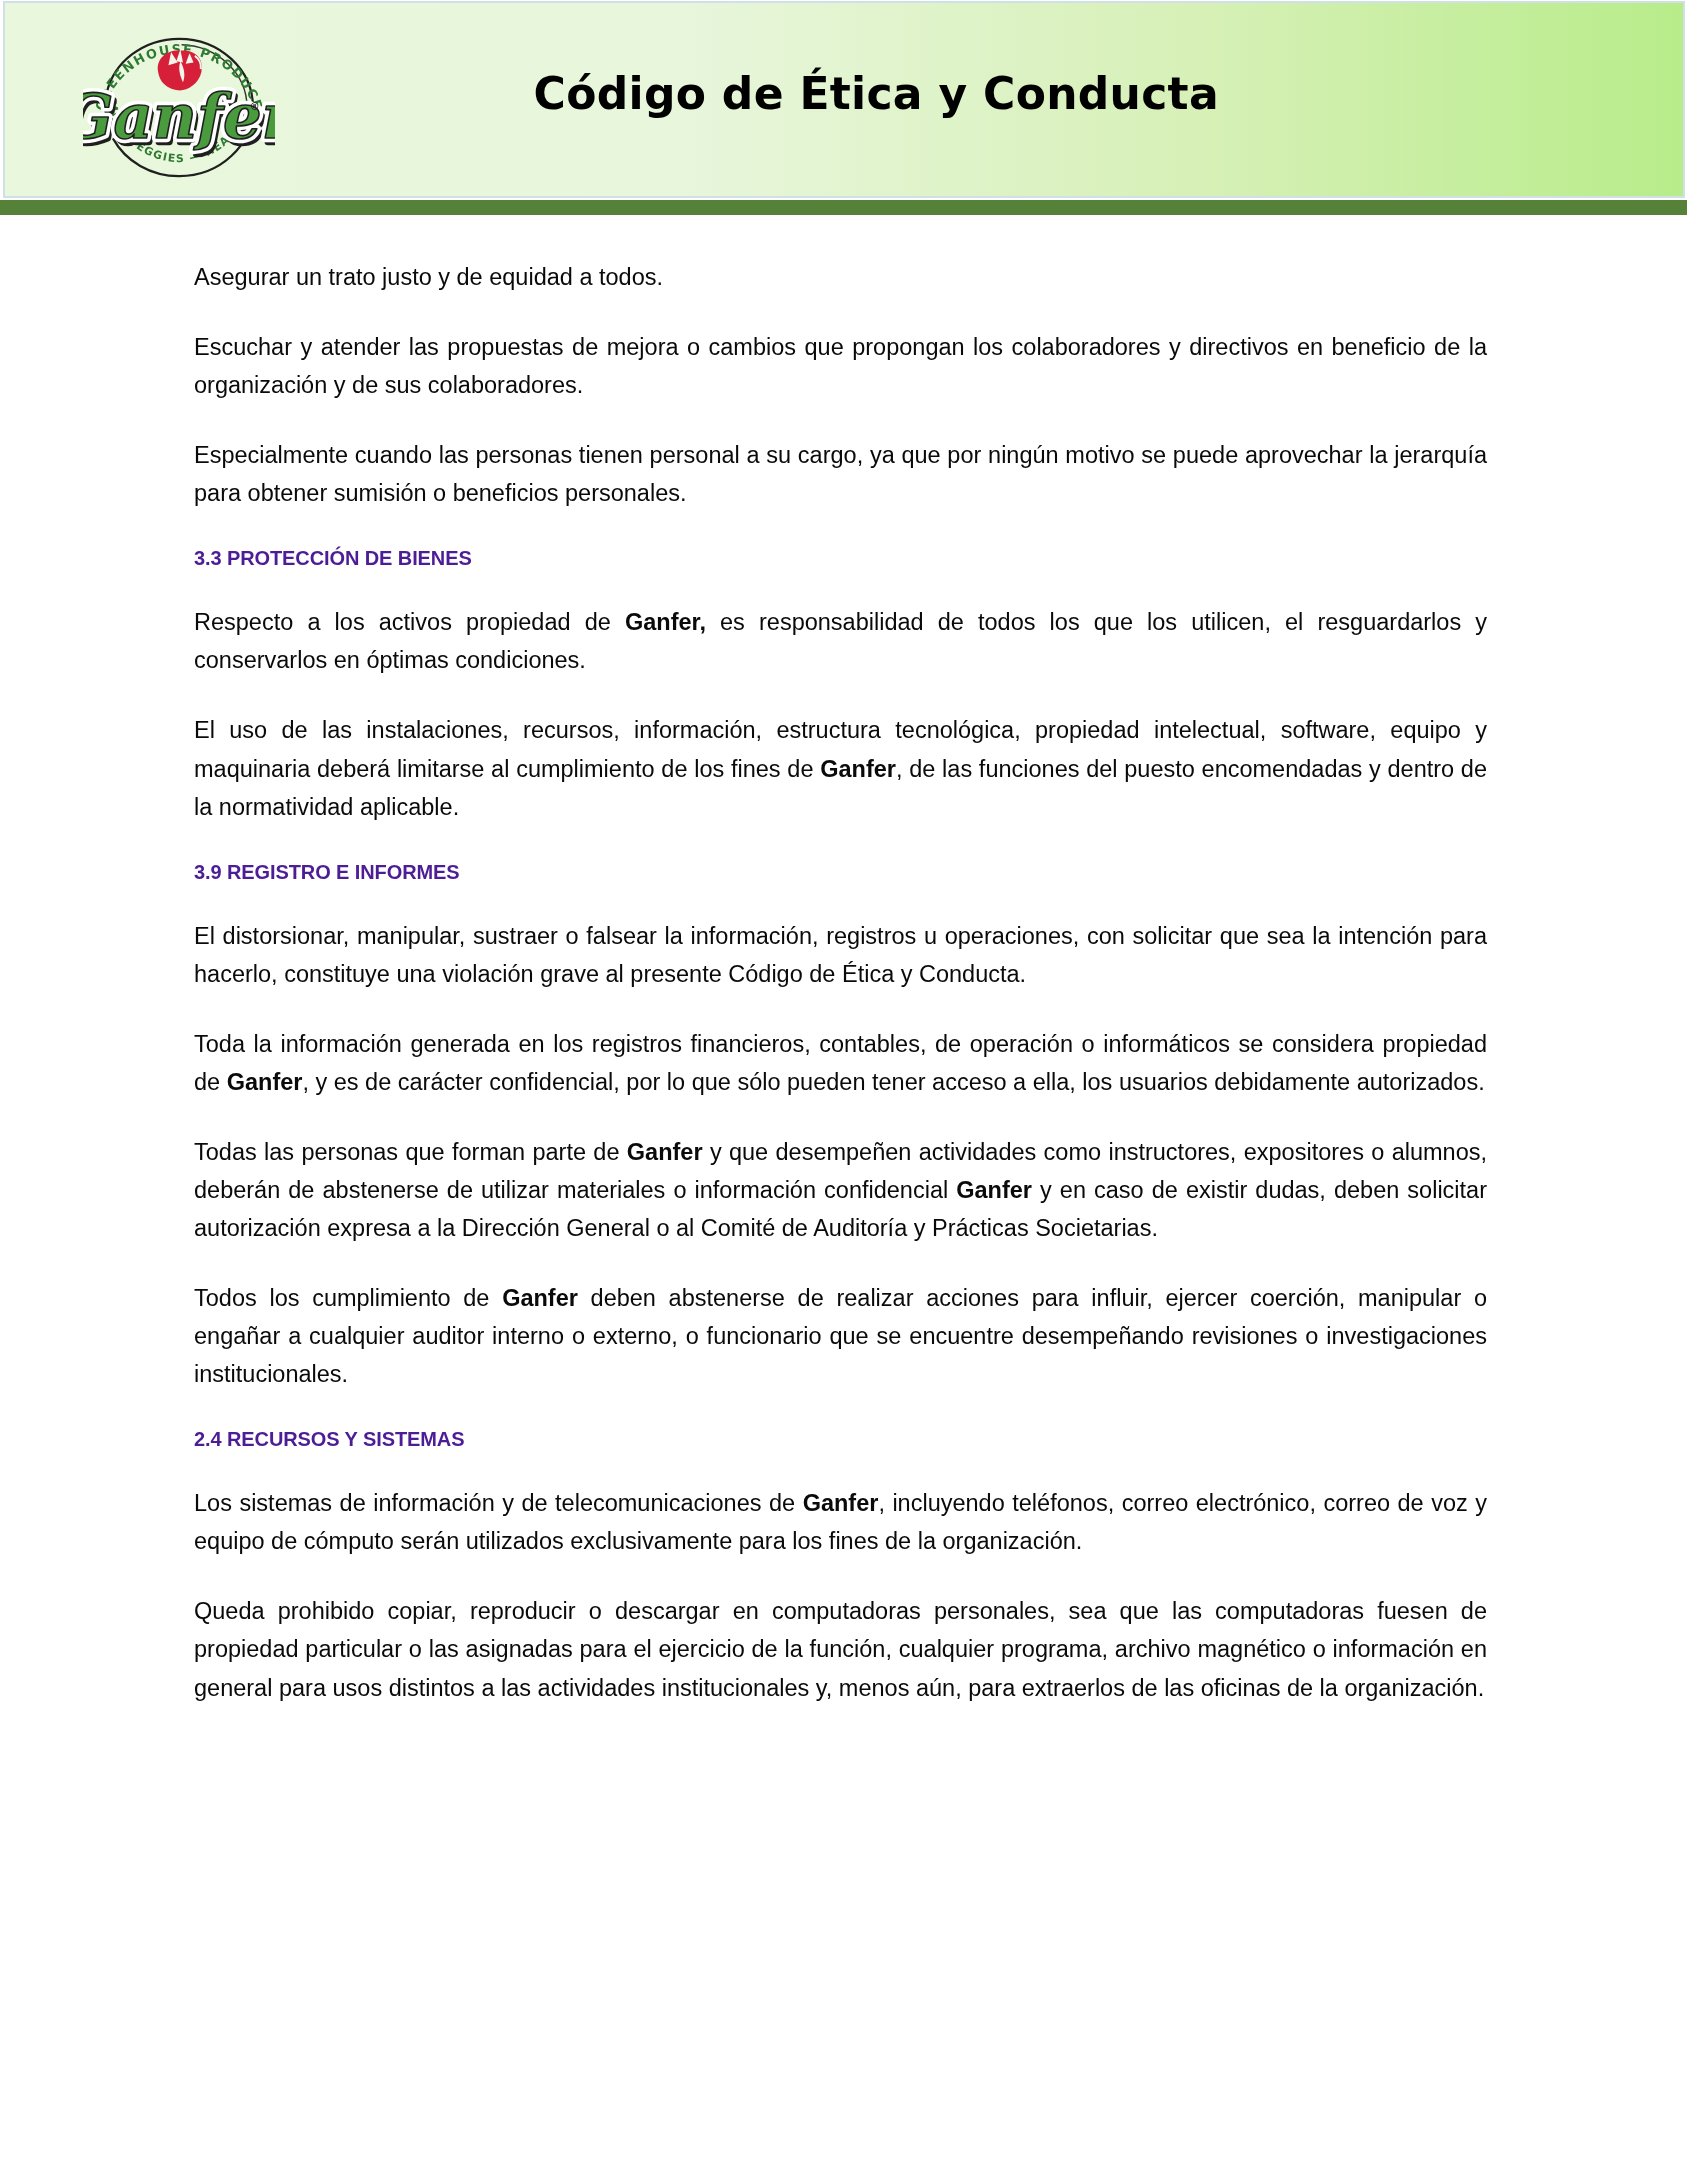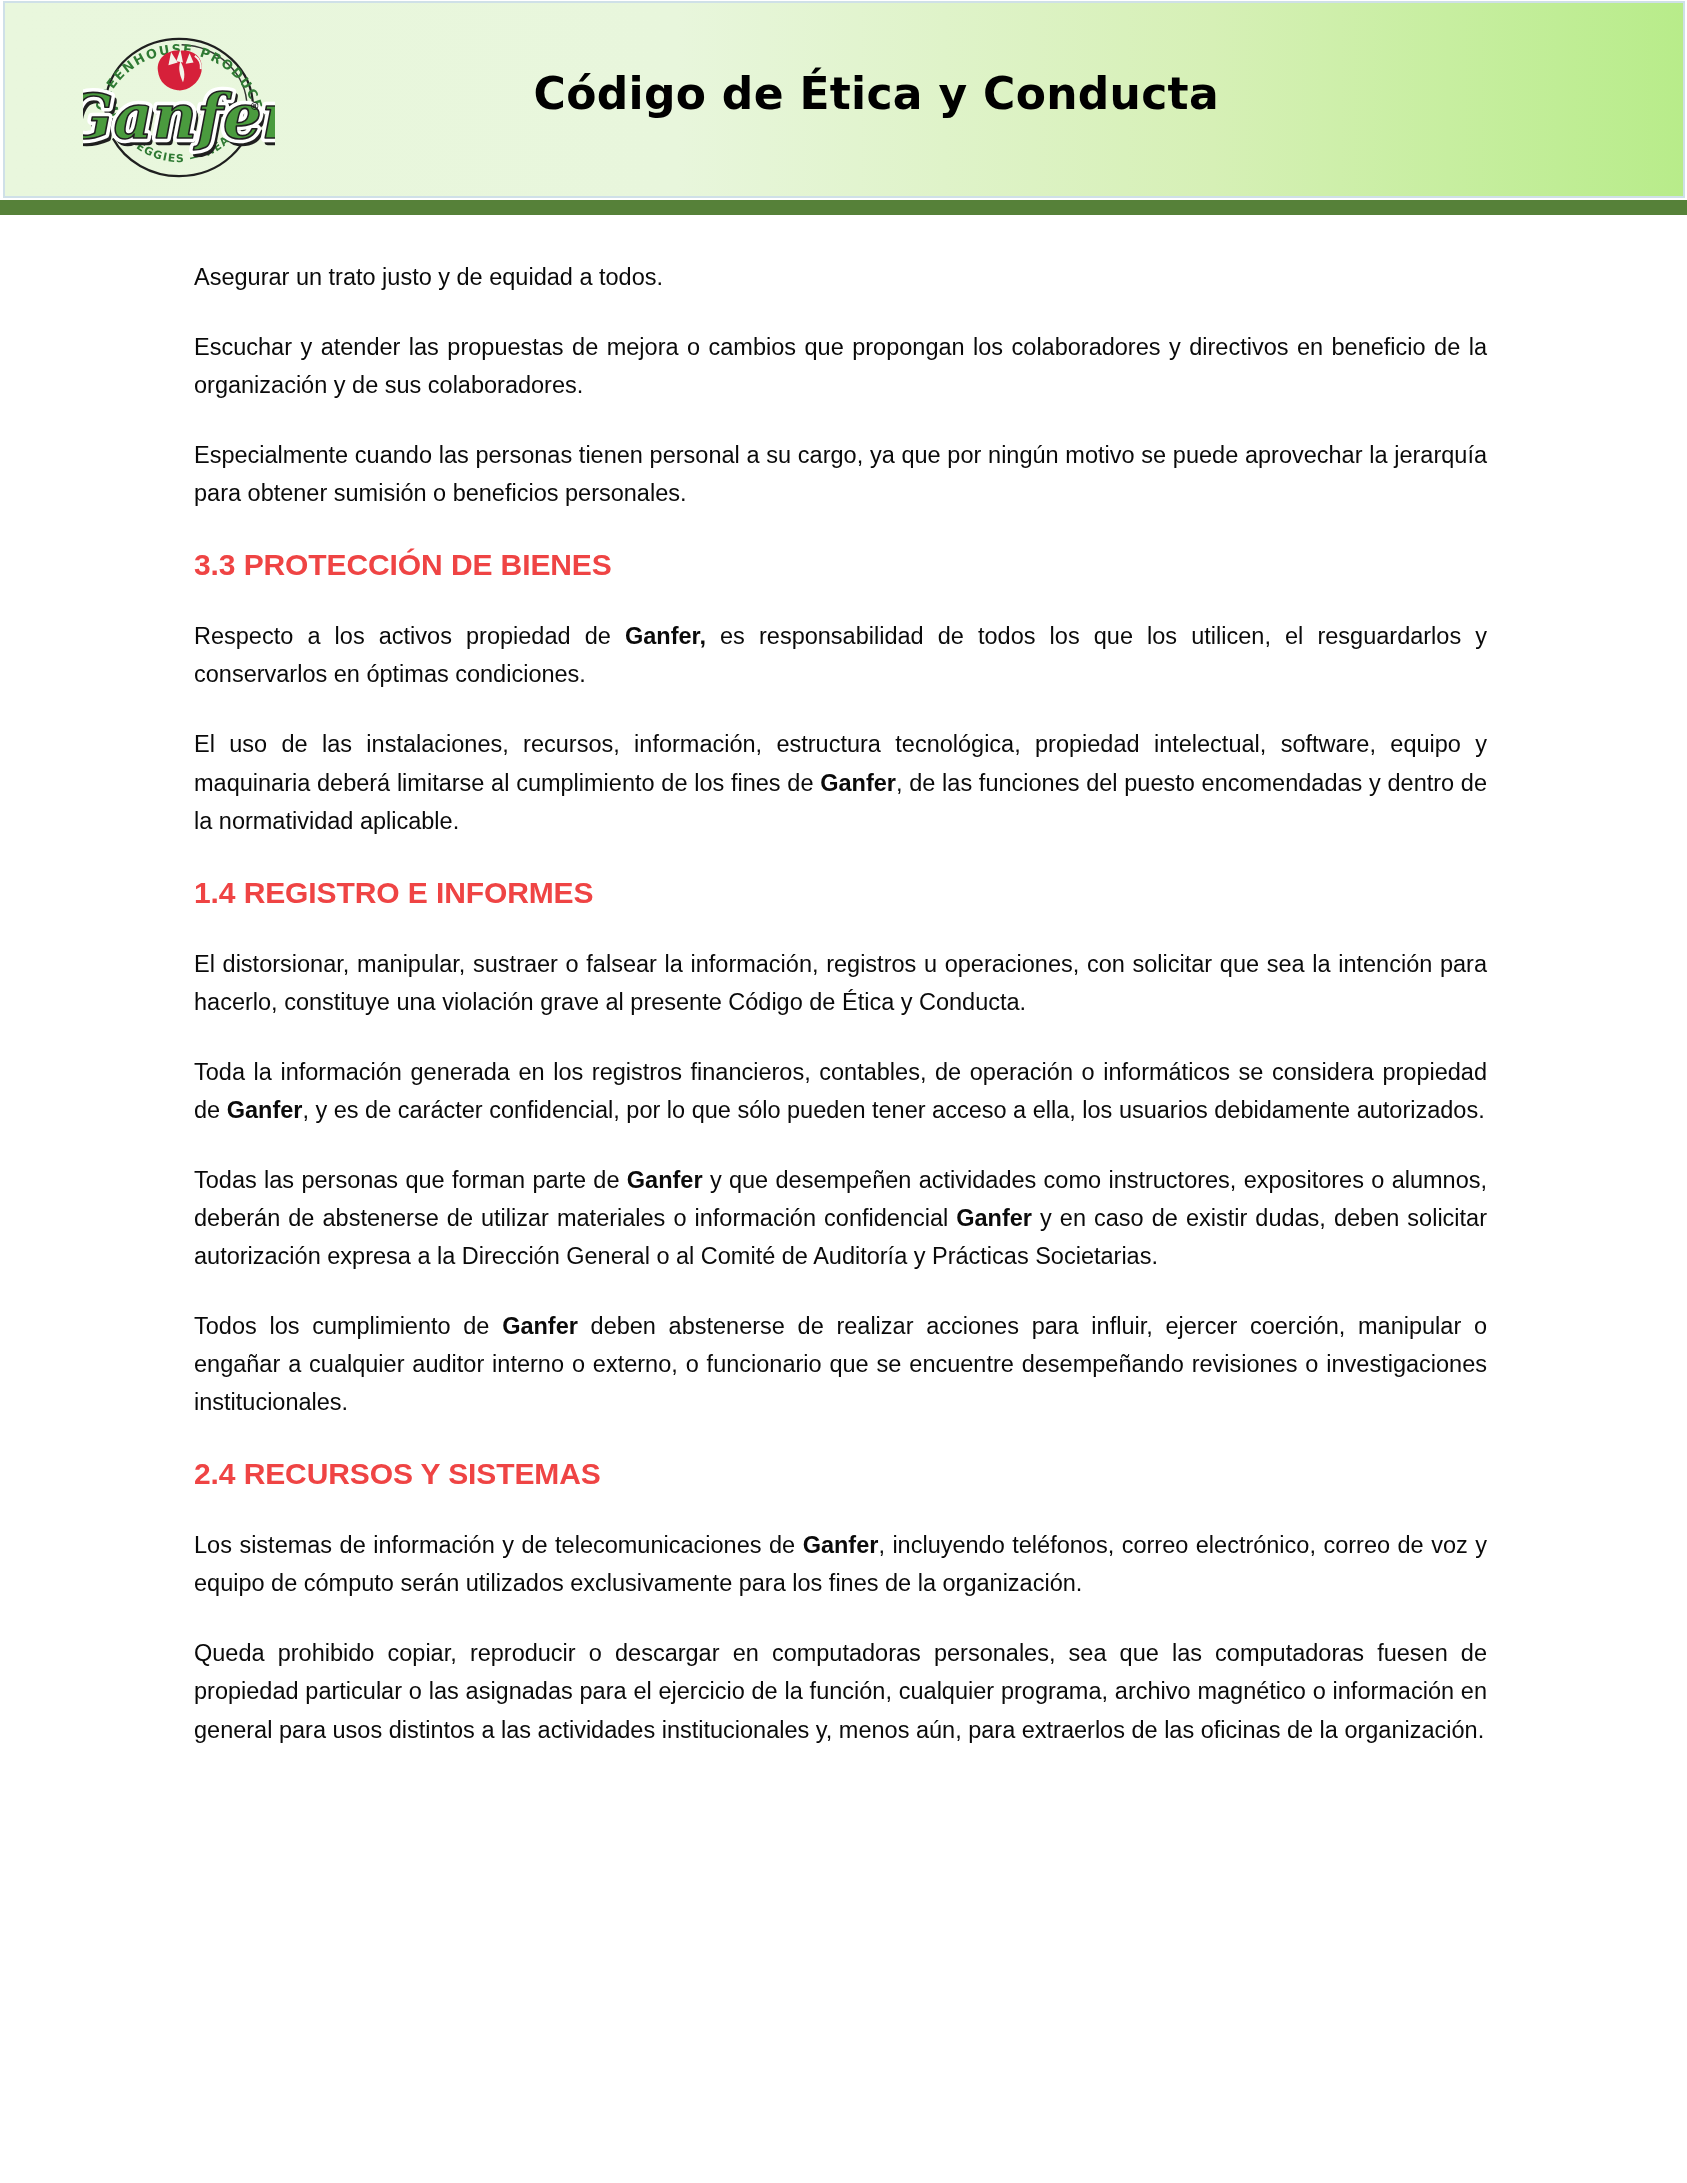--- a/index.html
+++ b/index.html
@@ -91,24 +91,24 @@
     text-align: justify;
     text-justify: inter-word;
     hyphens: none;
   }
   .para.left { text-align: left; }
   .para:last-child { margin-bottom: 0; }
 
   .heading {
     margin: 0 0 31px 0;
     font-family: "Liberation Sans", sans-serif;
-    font-size: 30px;
+    font-size: 20px;
     font-weight: 700;
     line-height: 1.4;
-    color: #ef4444;
+    color: #4c1d95;
     letter-spacing: -0.1px;
   }
 
   b, strong { font-weight: 700; }
 </style>
 </head>
 <body>
 
 <div class="page">
 
@@ -160,21 +160,21 @@
 
   <div class="header-rule"></div>
 
   <div class="content" id="body-content">
       <p class="para left"><span>Asegurar un trato justo y de equidad a todos.</span></p>
       <p class="para"><span>Escuchar y atender las propuestas de mejora o cambios que propongan los colaboradores y directivos en beneficio de la organización y de sus colaboradores.</span></p>
       <p class="para"><span>Especialmente cuando las personas tienen personal a su cargo, ya que por ningún motivo se puede aprovechar la jerarquía para obtener sumisión o beneficios personales.</span></p>
       <div class="heading">3.3 PROTECCIÓN DE BIENES</div>
       <p class="para"><span>Respecto a los activos propiedad de </span><b>Ganfer,</b><span> es responsabilidad de todos los que los utilicen, el resguardarlos y conservarlos en óptimas condiciones.</span></p>
       <p class="para"><span>El uso de las instalaciones, recursos, información, estructura tecnológica, propiedad intelectual, software, equipo y maquinaria deberá limitarse al cumplimiento de los fines de </span><b>Ganfer</b><span>, de las funciones del puesto encomendadas y dentro de la normatividad aplicable.</span></p>
-      <div class="heading">1.4 REGISTRO E INFORMES</div>
+      <div class="heading">3.9 REGISTRO E INFORMES</div>
       <p class="para"><span>El distorsionar, manipular, sustraer o falsear la información, registros u operaciones, con solicitar que sea la intención para hacerlo, constituye una violación grave al presente Código de Ética y Conducta.</span></p>
       <p class="para"><span>Toda la información generada en los registros financieros, contables, de operación o informáticos se considera propiedad de </span><b>Ganfer</b><span>, y es de carácter confidencial, por lo que sólo pueden tener acceso a ella, los usuarios debidamente autorizados.</span></p>
       <p class="para"><span>Todas las personas que forman parte de </span><b>Ganfer</b><span> y que desempeñen actividades como instructores, expositores o alumnos, deberán de abstenerse de utilizar materiales o información confidencial </span><b>Ganfer</b><span> y en caso de existir dudas, deben solicitar autorización expresa a la Dirección General o al Comité de Auditoría y Prácticas Societarias.</span></p>
       <p class="para"><span>Todos los cumplimiento de </span><b>Ganfer</b><span> deben abstenerse de realizar acciones para influir, ejercer coerción, manipular o engañar a cualquier auditor interno o externo, o funcionario que se encuentre desempeñando revisiones o investigaciones institucionales.</span></p>
       <div class="heading">2.4 RECURSOS Y SISTEMAS</div>
       <p class="para"><span>Los sistemas de información y de telecomunicaciones de </span><b>Ganfer</b><span>, incluyendo teléfonos, correo electrónico, correo de voz y equipo de cómputo serán utilizados exclusivamente para los fines de la organización.</span></p>
       <p class="para"><span>Queda prohibido copiar, reproducir o descargar en computadoras personales, sea que las computadoras fuesen de propiedad particular o las asignadas para el ejercicio de la función, cualquier programa, archivo magnético o información en general para usos distintos a las actividades institucionales y, menos aún, para extraerlos de las oficinas de la organización.</span></p>
     </div>
 
 </div>

